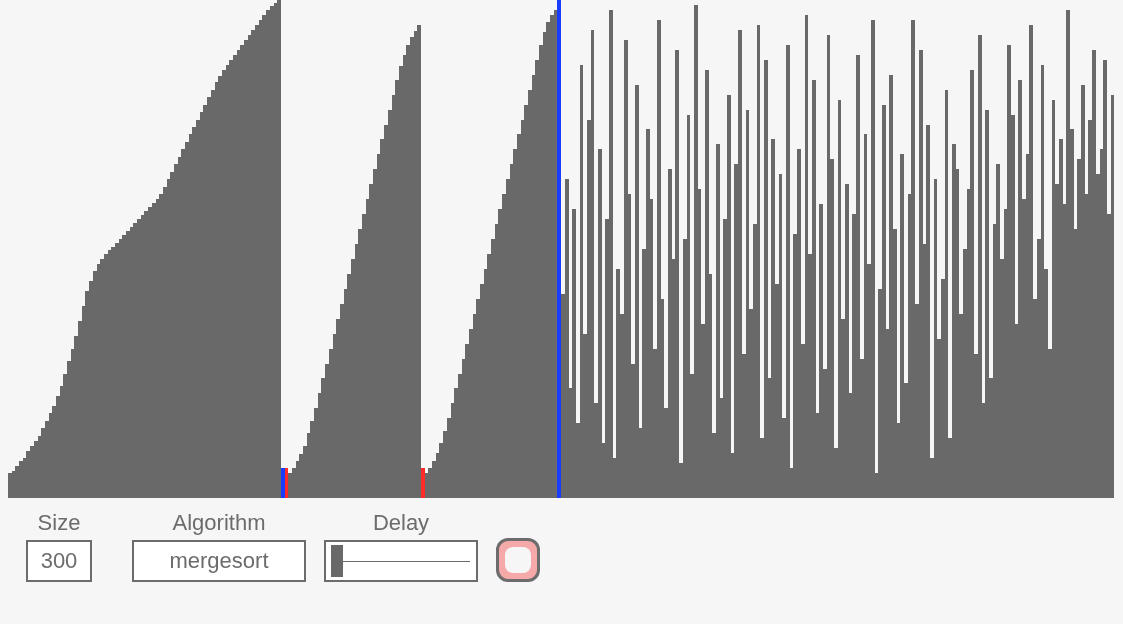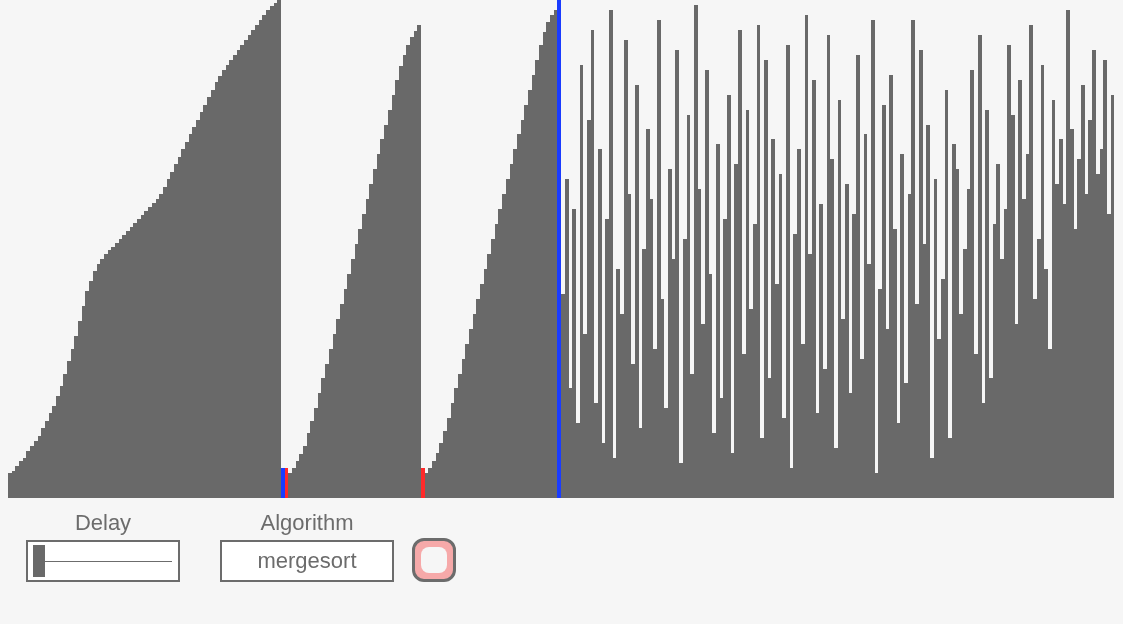--- a/index.html
+++ b/index.html
@@ -419,34 +419,40 @@
       <div class="bar" style="width: 3.69px; height: 448.2px;"></div>
       <div class="bar" style="width: 3.69px; height: 323.7px;"></div>
       <div class="bar" style="width: 3.69px; height: 348.6px;"></div>
       <div class="bar" style="width: 3.69px; height: 438.24px;"></div>
       <div class="bar" style="width: 3.69px; height: 283.86px;"></div>
       <div class="bar" style="width: 3.69px; height: 403.38px;"></div>
     </div>
 
   <div class="controls">
 
+    <div class="ctrl">
+      <div class="ctrl-label">Size</div>
+      <div class="size-box">
+        <span>300</span>
+      </div>
+    </div>
+
+    <div class="ctrl" style="margin-left:22px">
+      <div class="ctrl-label">Algorithm</div>
+      <div class="algo-box">
+        <span>mergesort</span>
+      </div>
+    </div>
 
     <div class="ctrl">
       <div class="ctrl-label">Delay</div>
       <div class="delay-box">
         <div class="delay-track"></div>
         <div class="delay-thumb" id="delay-thumb" style="left: 4.68px;"></div>
       </div>
     </div>
 
-    <div class="ctrl" style="margin-left:22px">
-      <div class="ctrl-label">Algorithm</div>
-      <div class="algo-box">
-        <span>mergesort</span>
-      </div>
-    </div>
-
     <div class="rec-btn">
       <div class="rec-btn-inner"></div>
     </div>
 
   </div>
 </div>
 
 </body></html>

